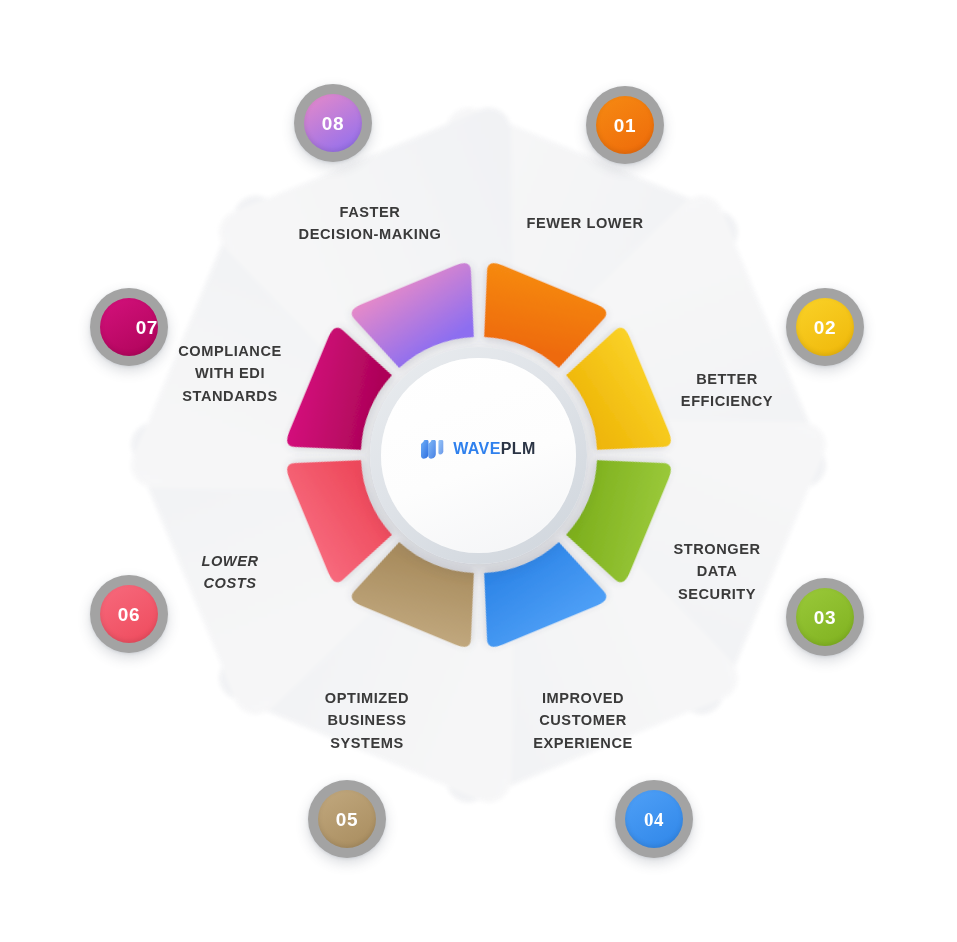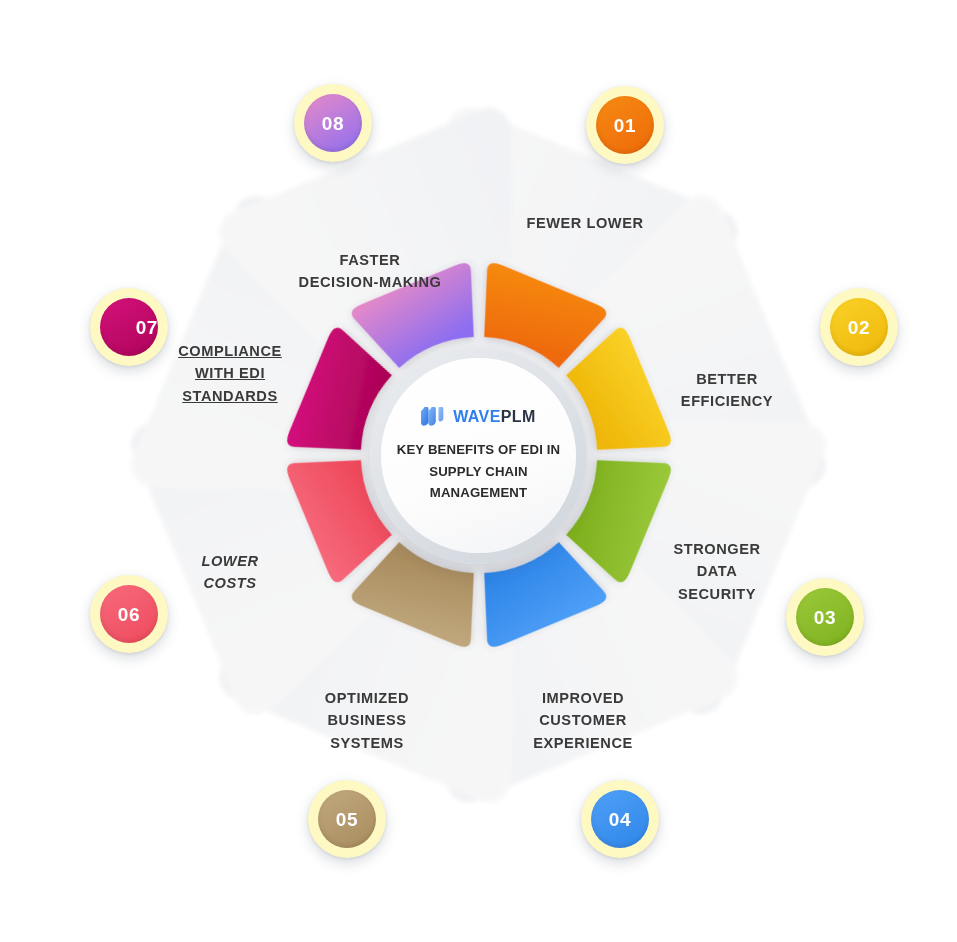--- a/index.html
+++ b/index.html
@@ -106,21 +106,21 @@
     text-align: center;
     white-space: pre-line;
   }
 
   
   .badge {
     position: absolute;
     width: 78px;
     height: 78px;
     border-radius: 50%;
-    background: #fef9c3;
+    background: #a3a3a3;
     box-shadow: 0 5px 13px rgba(60,70,90,0.20),
                 0 1px 3px rgba(60,70,90,0.12);
     display: flex;
     align-items: center;
     justify-content: center;
   }
   .badge-dot {
     width: 58px;
     height: 58px;
     border-radius: 50%;
@@ -257,49 +257,46 @@
               <stop offset="0%" stop-color="#6fb0f7"></stop>
               <stop offset="100%" stop-color="#2f6fe0"></stop>
             </linearGradient>
           </defs>
           <path d="M2.6 1.4 C2.6 0.6 3.3 0 4.1 0 L6.0 0 C6.8 0 7.5 0.6 7.5 1.4 L7.5 14.0 C7.5 16.6 5.4 18.7 2.8 18.7 C1.3 18.7 0 17.4 0 15.9 L0 4.0 Z" fill="url(#wmk)"></path>
           <path d="M9.9 1.4 C9.9 0.6 10.6 0 11.4 0 L13.3 0 C14.1 0 14.8 0.6 14.8 1.4 L14.8 14.0 C14.8 16.6 12.7 18.7 10.1 18.7 C8.6 18.7 7.3 17.4 7.3 15.9 L7.3 4.0 Z" fill="url(#wmk)" opacity="0.88"></path>
           <path d="M17.4 1.4 C17.4 0.6 18.1 0 18.9 0 L20.8 0 C21.6 0 22.3 0.6 22.3 1.4 L22.3 11.2 C22.3 13.0 20.9 14.4 19.1 14.4 C17.9 14.4 17.4 13.4 17.4 12.4 Z" fill="url(#wmk)" opacity="0.72"></path>
         </svg>
         <span class="logo-text"><span class="logo-wave">WAVE</span><span class="logo-plm">PLM</span></span>
       </div>
-      <div class="hub-title">KEY BENEFITS OF EDI
-IN SUPPLY CHAIN
-MANAGEMENT</div>
     </div>
   </div>
 
   <div id="overlay">
       <div class="badge" style="left: 586px; top: 86px;">
         <div class="badge-dot" style="background: linear-gradient(150deg, rgb(246, 138, 18) 0%, rgb(238, 106, 10) 100%);">
           <span class="badge-num">01</span>
         </div>
       </div>
       <div class="label" style="left: 485px; top: 212px; width: 200px;">FEWER LOWER</div>
-      <div class="badge" style="left: 820px; top: 288px;">
+      <div class="badge" style="left: 786px; top: 288px;">
         <div class="badge-dot" style="background: linear-gradient(150deg, rgb(250, 210, 40) 0%, rgb(239, 183, 9) 100%);">
           <span class="badge-num">02</span>
         </div>
       </div>
       <div class="label" style="left: 627px; top: 368px; width: 200px;">BETTER
 EFFICIENCY</div>
       <div class="badge" style="left: 786px; top: 578px;">
         <div class="badge-dot" style="background: linear-gradient(150deg, rgb(154, 201, 58) 0%, rgb(127, 177, 31) 100%);">
           <span class="badge-num">03</span>
         </div>
       </div>
       <div class="label" style="left: 617px; top: 538px; width: 200px;">STRONGER
 DATA
 SECURITY</div>
-      <div class="badge" style="left: 581px; top: 780px;">
+      <div class="badge" style="left: 615px; top: 780px; font-family: Liberation Serif, serif;">
         <div class="badge-dot" style="background: linear-gradient(150deg, rgb(79, 160, 247) 0%, rgb(47, 134, 232) 100%);">
           <span class="badge-num">04</span>
         </div>
       </div>
       <div class="label" style="left: 483px; top: 687px; width: 200px;">IMPROVED
 CUSTOMER
 EXPERIENCE</div>
       <div class="badge" style="left: 308px; top: 780px;">
         <div class="badge-dot" style="background: linear-gradient(150deg, rgb(193, 168, 126) 0%, rgb(168, 140, 94) 100%);">
           <span class="badge-num">05</span>
@@ -313,25 +310,25 @@
           <span class="badge-num">06</span>
         </div>
       </div>
       <div class="label" style="left: 130px; top: 550px; width: 200px; font-style: italic;">LOWER
 COSTS</div>
       <div class="badge" style="left: 90px; top: 288px;">
         <div class="badge-dot" style="background: linear-gradient(150deg, rgb(212, 17, 124) 0%, rgb(174, 4, 89) 100%); justify-content: flex-end;">
           <span class="badge-num">07</span>
         </div>
       </div>
-      <div class="label" style="left: 130px; top: 340px; width: 200px; text-decoration: underline;">COMPLIANCE
+      <div class="label" style="left: 130px; top: 340px; width: 200px;">COMPLIANCE
 WITH EDI
 STANDARDS</div>
       <div class="badge" style="left: 294px; top: 84px;">
         <div class="badge-dot" style="background: linear-gradient(150deg, rgb(231, 138, 200) 0%, rgb(141, 110, 240) 100%);">
           <span class="badge-num">08</span>
         </div>
       </div>
-      <div class="label" style="left: 270px; top: 201px; width: 200px; margin-top: 48px;">FASTER
+      <div class="label" style="left: 270px; top: 201px; width: 200px;">FASTER
 DECISION-MAKING</div>
     </div>
 
 </div>
 
 </body></html>

